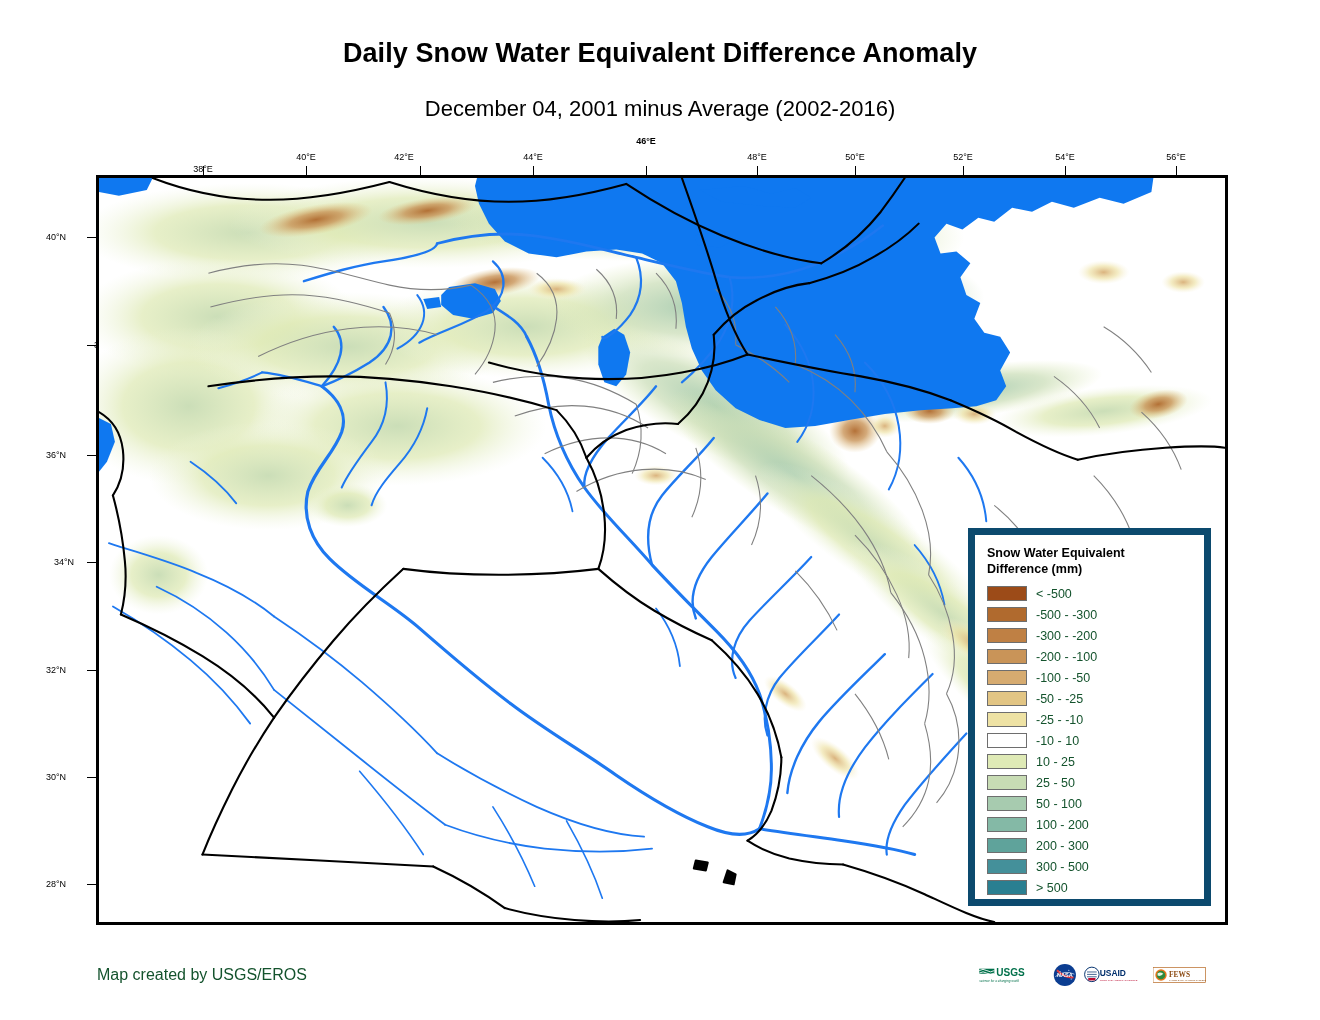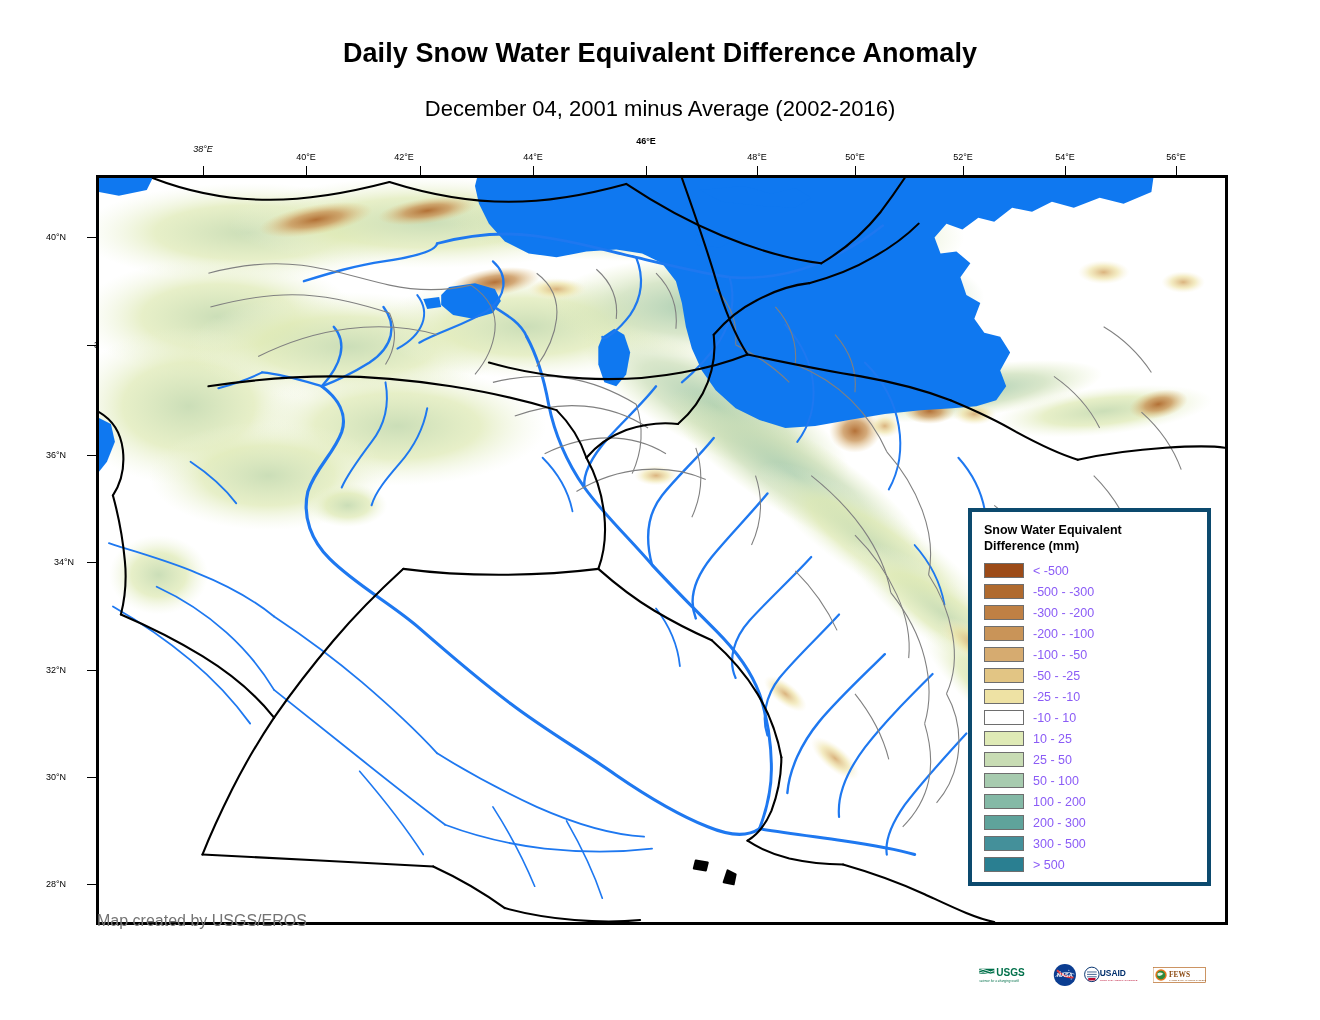--- a/index.html
+++ b/index.html
@@ -21,45 +21,45 @@
 
   
   .lon-tick{position:absolute;font-size:9px;color:#000;transform:translateX(-50%);
             white-space:nowrap;}
   .lon-mark{position:absolute;width:1px;height:9px;background:#000;top:166px;}
   .lat-tick{position:absolute;font-size:9px;color:#000;transform:translateY(-50%);
             white-space:nowrap;text-align:right;}
   .lat-mark{position:absolute;height:1px;width:9px;background:#000;left:87px;}
 
   
-  #legend{position:absolute;left:968px;top:508px;width:243px;height:378px;
-          background:#ffffff;border:4px solid #0c4a6e;box-sizing:border-box;
+  #legend{position:absolute;left:968px;top:528px;width:243px;height:378px;
+          background:#ffffff;border:7px solid #0c4a6e;box-sizing:border-box;
           padding:10px 10px 6px 12px;}
   #legend-title{font-size:12.5px;font-weight:bold;color:#000;line-height:1.28;
                 margin-bottom:6px;}
   .legend-row{display:flex;align-items:center;height:21px;}
   .swatch{width:40px;height:15px;border:1.6px solid #6e6e6e;box-sizing:border-box;
           flex:0 0 auto;}
-  .legend-label{font-size:12.5px;color:#8b5cf6;margin-left:9px;white-space:nowrap;}
+  .legend-label{font-size:12.5px;color:#14532d;margin-left:9px;white-space:nowrap;}
   #legend-note{font-size:10.5px;color:#000;line-height:1.32;margin-top:7px;}
 
   
-  #credit{position:absolute;left:97px;top:912px;font-size:16px;color:#737373;}
+  #credit{position:absolute;left:97px;top:966px;font-size:16px;color:#14532d;}
   #logos{position:absolute;left:978px;top:957px;width:228px;height:36px;
          display:flex;align-items:center;gap:7px;}
   .logo{height:30px;display:block;}
 </style>
 </head>
 <body>
 
 <div id="title">Daily Snow Water Equivalent Difference Anomaly</div>
 <div id="subtitle">December 04, 2001 minus Average (2002-2016)</div>
 
 <div id="lon-ticks">
-    <div class="lon-tick" style="left: 203px; top: 144px; font-style: italic;">38°E</div>
+    <div class="lon-tick" style="left: 203px; top: 164px;">38°E</div>
     <div class="lon-mark" style="left: 203px;"></div>
     <div class="lon-tick" style="left: 306px; top: 152px;">40°E</div>
     <div class="lon-mark" style="left: 306px;"></div>
     <div class="lon-tick" style="left: 404px; top: 152px;">42°E</div>
     <div class="lon-mark" style="left: 420px;"></div>
     <div class="lon-tick" style="left: 533px; top: 152px;">44°E</div>
     <div class="lon-mark" style="left: 533px;"></div>
     <div class="lon-tick" style="left: 646px; top: 136px; font-weight: bold;">46°E</div>
     <div class="lon-mark" style="left: 646px;"></div>
     <div class="lon-tick" style="left: 757px; top: 152px;">48°E</div>

